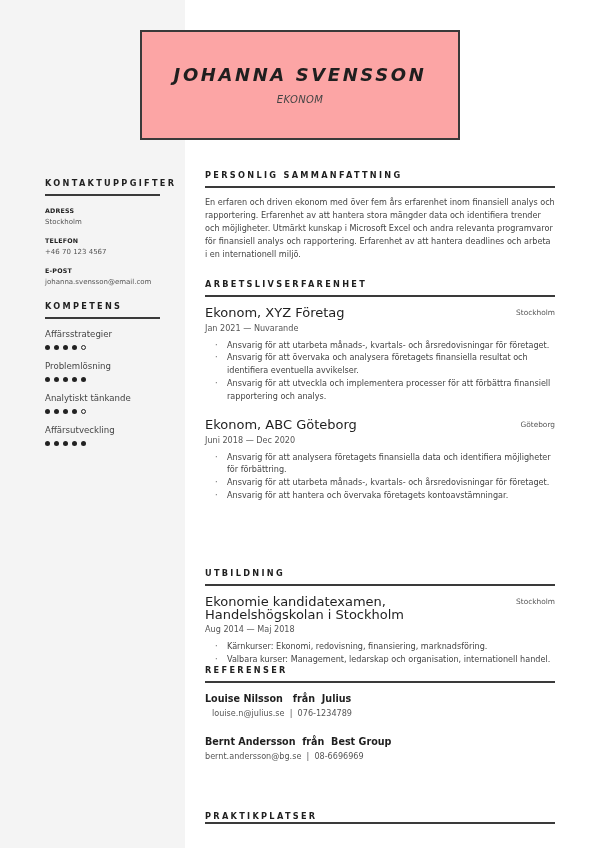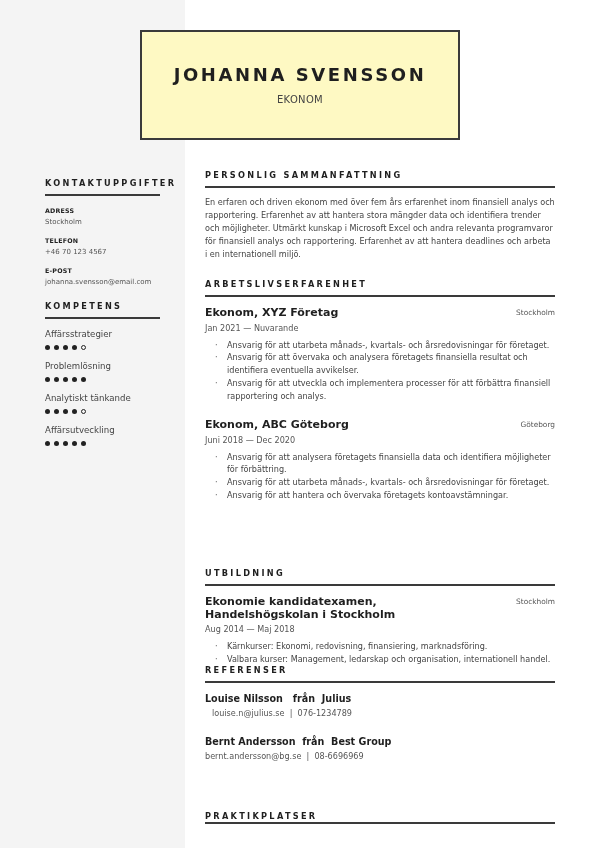--- a/index.html
+++ b/index.html
@@ -6,22 +6,23 @@
     html, body { width: 600px; height: 848px; overflow: hidden; background: #ffffff; }
     body { font-family: "DejaVu Sans", "Liberation Sans", sans-serif; color: #2b2b2b; position: relative; }
 
     .sidebar {
       position: absolute; left: 0; top: 0; width: 185px; height: 848px;
       background: #f4f4f4;
     }
 
     .name-box {
       position: absolute; left: 140px; top: 30px; width: 320px; height: 110px;
-      border: 2px solid #3a3a3a; background: #fef9c3;
+      border: 2px solid #3a3a3a; background: #fca5a5;
       text-align: center;
+      font-style: italic;
     }
     .name-box .name {
       margin-top: 32px;
       font-size: 18px; font-weight: bold; letter-spacing: 2.6px; color: #1f1f1f;
     }
     .name-box .title {
       margin-top: 9px; font-size: 10px; letter-spacing: 0.3px; color: #444;
     }
 
     
@@ -41,21 +42,21 @@
     
     .main-section { position: absolute; left: 205px; width: 350px; }
     .main-heading {
       font-size: 8.2px; font-weight: bold; letter-spacing: 2.3px; color: #1f1f1f;
       padding-bottom: 6px; border-bottom: 2px solid #3a3a3a; white-space: nowrap;
     }
     .summary { font-size: 8.1px; line-height: 12.9px; color: #444; margin-top: 8px; }
 
     .entry { margin-top: 10px; }
     .entry-head { display: flex; justify-content: space-between; align-items: flex-start; }
-    .entry-title { font-size: 11px; font-weight: bold; color: #1f1f1f; line-height: 12.5px; }
+    .entry-title { font-size: 13px; font-weight: normal; color: #1f1f1f; line-height: 12.5px; }
     .entry-location { font-size: 7.4px; color: #555; margin-top: 1px; white-space: nowrap; }
     .entry-dates { font-size: 8.1px; color: #555; margin-top: 3px; }
     .bullets { list-style: none; margin-top: 6px; padding-left: 10px; }
     .bullets li { font-size: 8.1px; color: #444; line-height: 12.9px; position: relative; padding-left: 12px; }
     .bullets li .bullet-mark { position: absolute; left: 0; top: 0; color: #666; }
 
     .ref { margin-top: 10px; }
     .ref-name { font-size: 9.6px; font-weight: bold; color: #1f1f1f; }
     .ref-contact { font-size: 8.1px; color: #555; margin-top: 4px; }
     .ref + .ref { margin-top: 18px; }

